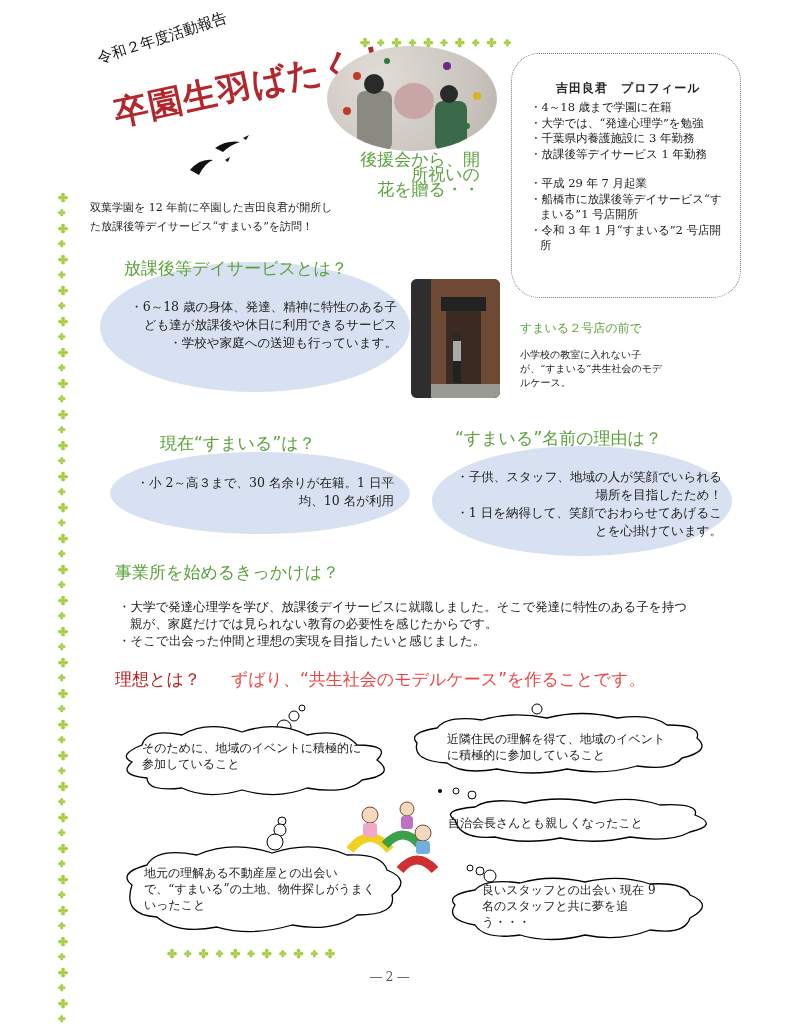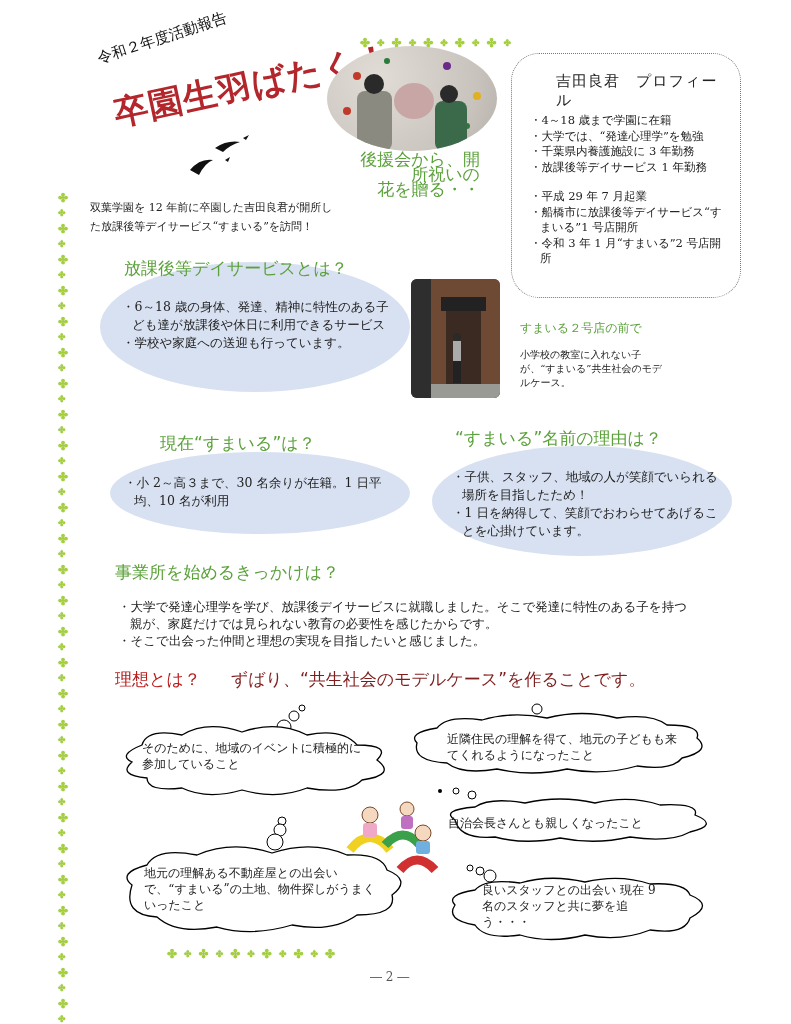--- a/index.html
+++ b/index.html
@@ -15,42 +15,42 @@
 
   .subtitle { left:95px; top:50px; font-size:15px; transform:rotate(-18deg); transform-origin:left top; white-space:nowrap; color:#111; }
   .main-title { left:110px; top:92px; font-size:34px; color:#b3262b; font-weight:bold; transform:rotate(-12deg); transform-origin:left top; white-space:nowrap; font-family:"DejaVu Sans","Liberation Sans",sans-serif; letter-spacing:1px; }
   .birds { left:185px; top:130px; width:70px; height:50px; }
 
   .photo-oval { left:327px; top:46px; width:170px; height:105px; border-radius:50%; overflow:hidden;
     background: radial-gradient(circle at 30% 30%, #e1dcd6, #c9c3bd 70%, #b6b0aa); }
   .photo-caption { left:345px; top:152px; font-size:17px; color:#5aa13a; text-align:right; width:135px; line-height:15px; }
 
   .profile { left:511px; top:53px; width:230px; height:245px; border:1px dotted #777; border-radius:28px; box-sizing:border-box; padding:14px 10px 10px 18px; }
-  .profile h3 { margin:4px 0 3px 26px; font-size:15px; font-weight:normal; letter-spacing:1px; }
+  .profile h3 { margin:12px 0 3px 26px; font-size:12px; font-weight:bold; letter-spacing:1px; }
   .profile ul { list-style:none; margin:0; padding:0; font-size:11.5px; line-height:15.5px; }
   .profile li { padding-left:10px; text-indent:-10px; }
   .profile li.gap { margin-top:14px; }
 
   .intro { left:90px; top:198px; font-size:11px; line-height:19px; width:330px; }
 
   .sec-title { font-size:17px; color:#5aa13a; font-family:"DejaVu Sans","Liberation Sans",sans-serif; white-space:nowrap; }
   .oval { position:absolute; background:#d8e1f1; border-radius:50%; }
   .oval-text { position:absolute; font-size:12.5px; line-height:18px; }
-  .oval-text div { padding-left:10px; text-indent:-10px; }
+  .oval-text div { padding-left:10px; text-indent:-10px;text-align:right; }
 
   .house-photo { left:411px; top:279px; width:89px; height:119px; border-radius:6px; overflow:hidden; background:#6b4a36; }
   .house-caption { left:520px; top:320px; font-size:12px; color:#5aa13a; }
   .house-note { left:520px; top:348px; font-size:10px; line-height:14px; width:150px; }
 
   .reason-list { left:118px; top:598px; font-size:12.5px; line-height:17px; width:580px; }
   .reason-list div { padding-left:12px; text-indent:-12px; }
 
   .ideal { left:115px; top:668px; font-size:17px; white-space:nowrap; font-family:"DejaVu Sans","Liberation Sans",sans-serif; }
   .ideal .g { color:#b91c1c; }
-  .ideal .r { color:#7f1d1d; margin-left:30px; }
+  .ideal .r { color:#ef4444; margin-left:30px; }
 
   .cloud { position:absolute; }
   .cloud svg { position:absolute; left:0; top:0; }
   .cloud .ctext { position:absolute; font-size:12px; line-height:16px; }
 
   .page-no { left:370px; top:970px; font-size:12px; color:#555; }
 </style>
 </head>
 <body>
 
@@ -238,21 +238,21 @@
     <path d="M20 62 Q5 55 30 45 Q35 28 70 35 Q95 20 130 32 Q165 20 195 35 Q230 28 245 45 Q280 45 265 60 Q285 75 250 80 Q235 95 195 88 Q165 100 130 90 Q95 100 70 88 Q35 92 35 78 Q5 75 20 62 Z" fill="#fff" stroke="#000" stroke-width="1.3"></path>
   </svg>
   <div class="ctext" style="left:30px; top:40px; width:225px;">そのために、地域のイベントに積極的に参加していること</div>
 </div>
 
 <div class="cloud" style="left:402px; top:703px; width:310px; height:75px;">
   <svg width="310" height="75" viewBox="0 0 310 75">
     <circle cx="135" cy="6" r="5" fill="#fff" stroke="#000"></circle>
     <path d="M15 40 Q5 30 35 25 Q45 12 80 17 Q110 8 145 15 Q180 6 215 15 Q250 10 265 22 Q300 22 295 35 Q310 48 280 55 Q270 68 235 63 Q200 73 165 66 Q130 74 95 66 Q60 72 45 60 Q10 58 15 40 Z" fill="#fff" stroke="#000" stroke-width="1.3"></path>
   </svg>
-  <div class="ctext" style="left:45px; top:28px; width:230px;">近隣住民の理解を得て、地元の子どもも来てくれるようになったこと</div>
+  <div class="ctext" style="left:45px; top:28px; width:230px;">近隣住民の理解を得て、地域のイベントに積極的に参加していること</div>
 </div>
 
 <div class="cloud" style="left:430px; top:785px; width:290px; height:60px;">
   <svg width="290" height="60" viewBox="0 0 290 60">
     <circle cx="10" cy="6" r="2" fill="#000"></circle>
       <circle cx="26" cy="6" r="3" fill="#fff" stroke="#000"></circle>
       <circle cx="42" cy="10" r="4" fill="#fff" stroke="#000"></circle>
     <path d="M25 35 Q10 25 45 22 Q60 12 95 18 Q130 10 165 18 Q200 10 230 20 Q270 18 265 30 Q290 40 260 47 Q240 58 200 52 Q165 60 130 53 Q95 60 65 52 Q30 55 25 35 Z" fill="#fff" stroke="#000" stroke-width="1.3"></path>
   </svg>
   <div class="ctext" style="left:18px; top:30px; width:250px;">自治会長さんとも親しくなったこと</div>

